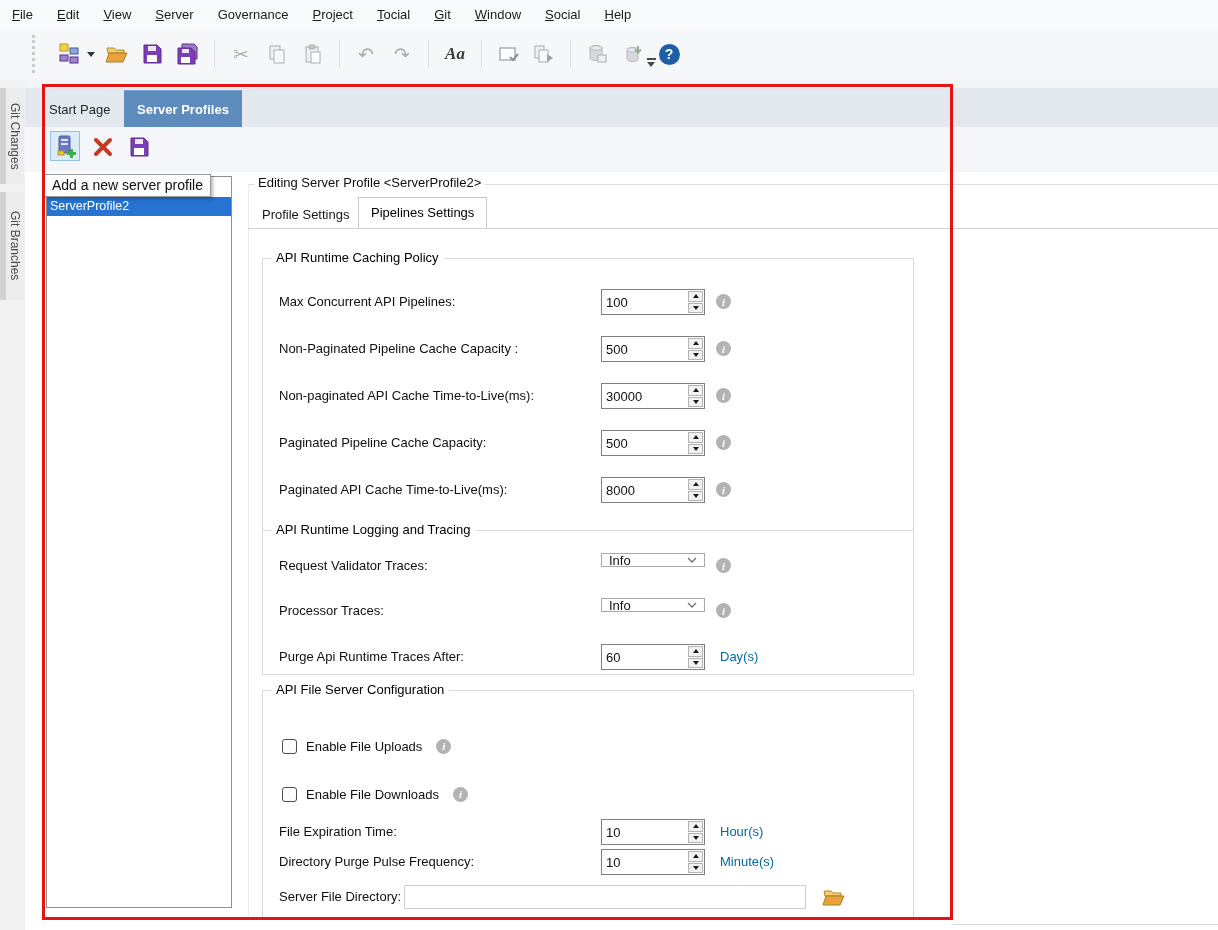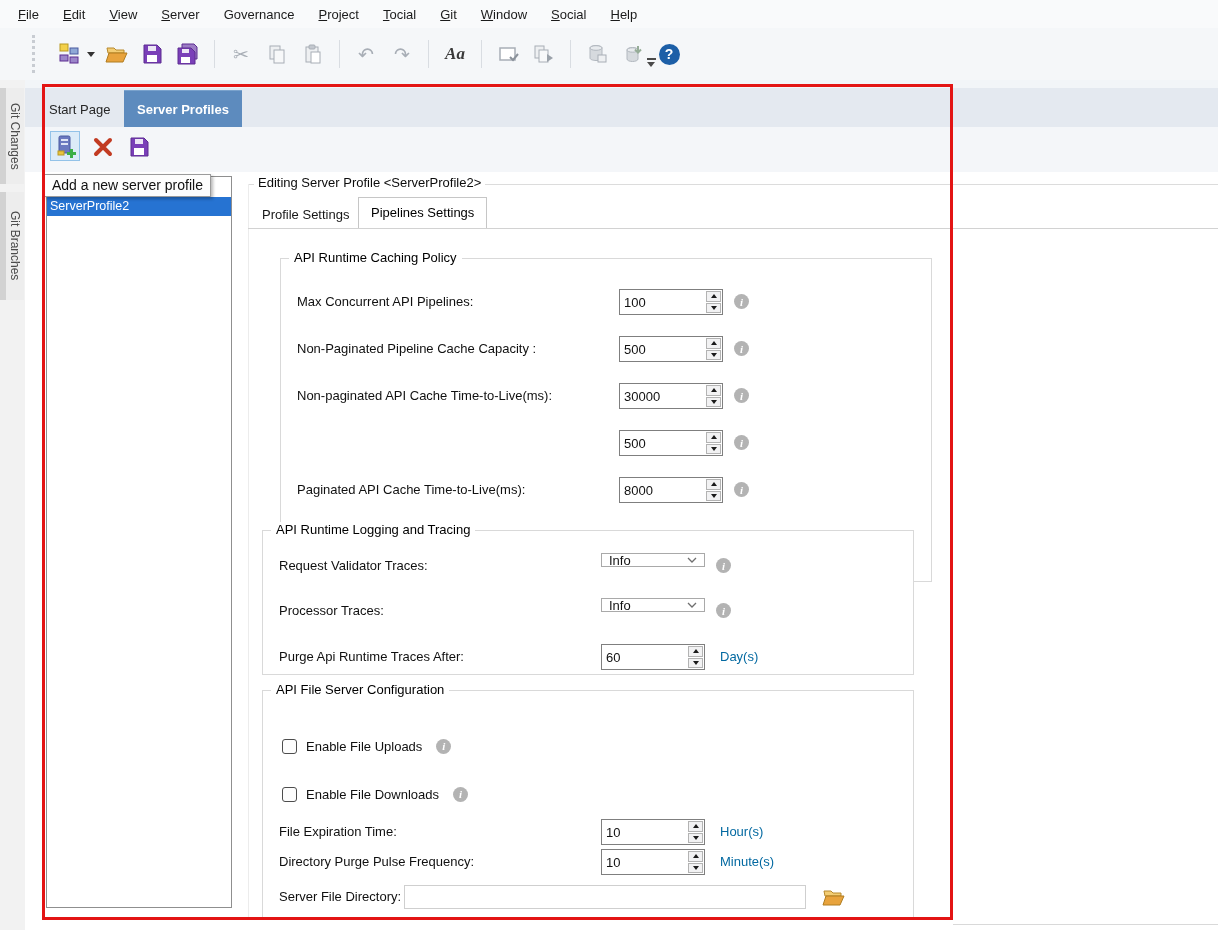--- a/index.html
+++ b/index.html
@@ -1,21 +1,21 @@
 <!DOCTYPE html>
 <html><head>
 <meta charset="utf-8">
 <style>
   html,body{margin:0;padding:0;background:#fff;}
   .scene{position:relative;width:1218px;height:930px;background:#fff;overflow:hidden;
          font-family:"Liberation Sans",sans-serif;color:#1b1b1b;}
 
   
   .menubar{position:absolute;left:0;top:0;width:1218px;height:28px;background:#f9fafb;
-           display:flex;align-items:center;gap:24px;padding-left:18px;box-sizing:border-box;font-size:13px;}
+           display:flex;align-items:center;gap:24px;padding-left:12px;box-sizing:border-box;font-size:13px;}
   .mi{cursor:default;white-space:nowrap;}
   .mi .fl{text-decoration:underline;}
   .mi .fl.nu{text-decoration:none;}
 
   
   .toolbar{position:absolute;left:0;top:28px;width:1218px;height:52px;background:#f5f7f9;
            display:flex;align-items:center;padding-left:32px;box-sizing:border-box;gap:6px;}
   .grip{height:38px;width:3px;border-left:3px dotted #c8ccd2;margin-right:10px;}
   .tbtn{width:30px;height:30px;display:flex;align-items:center;justify-content:center;background:transparent;border:0;padding:0;}
   .sep{width:1px;height:28px;background:#d9dde2;margin:0 5px;}
@@ -277,21 +277,21 @@
   <div class="tooltip">Add a new server profile</div>
 
   <div class="ed-topline"></div>
   <div class="ed-leftline"></div>
   <div class="ed-title">Editing Server Profile &lt;ServerProfile2&gt;</div>
 
   <div class="ed-tab-inactive">Profile Settings</div>
   <div class="ed-tab-active">Pipelines Settings</div>
   <div class="ed-contentline"></div>
 
-  <div class="group" style="top:258px;height:324px;margin-left:18px;">
+  <div class="group" style="top:258px;height:324px;">
     <span class="legend">API Runtime Caching Policy</span>
 
     <div class="frow" style="top:30px;">
       <span class="flabel">Max Concurrent API Pipelines:</span>
       <div class="ctl spinner">
         <input value="100" style="">
         <span class="spincol">
             <button class="spinbtn">
               <span class="tri-up"></span>
             </button>
@@ -329,20 +329,21 @@
             </button>
             <button class="spinbtn">
               <span class="tri-dn"></span>
             </button>
           </span>
       </div>
       <span class="info"></span>
     </div>
 
     <div class="frow" style="top:171px;">
+      <span class="flabel">Paginated Pipeline Cache Capacity:</span>
       <div class="ctl spinner">
         <input value="500" style="">
         <span class="spincol">
             <button class="spinbtn">
               <span class="tri-up"></span>
             </button>
             <button class="spinbtn">
               <span class="tri-dn"></span>
             </button>
           </span>

